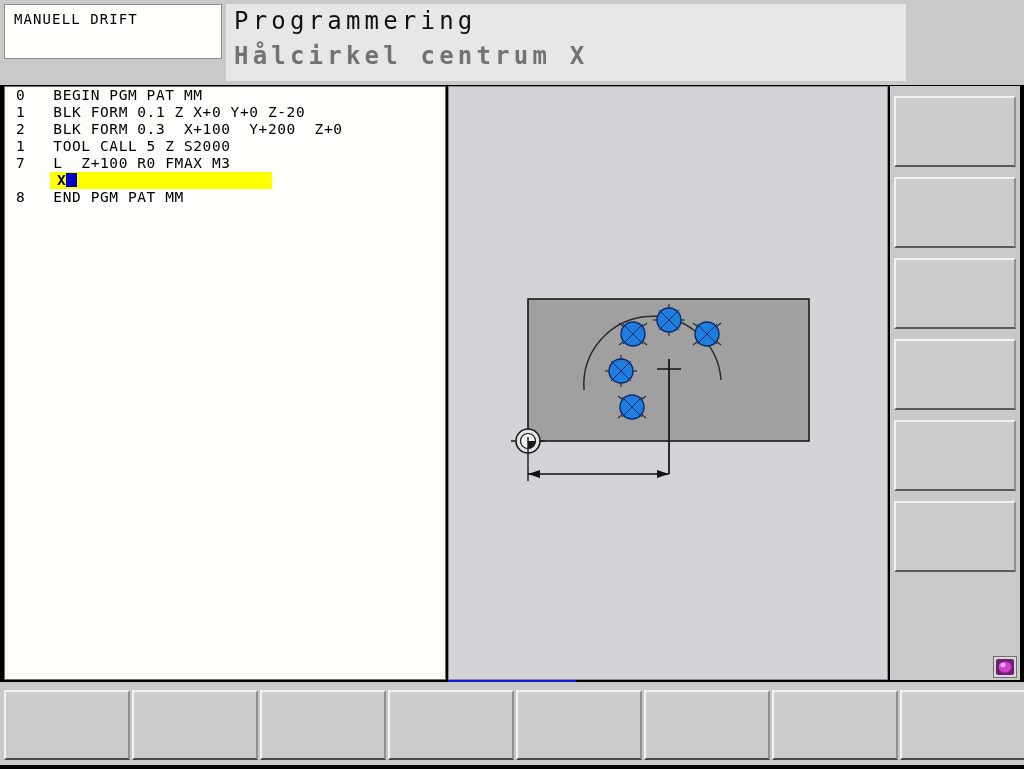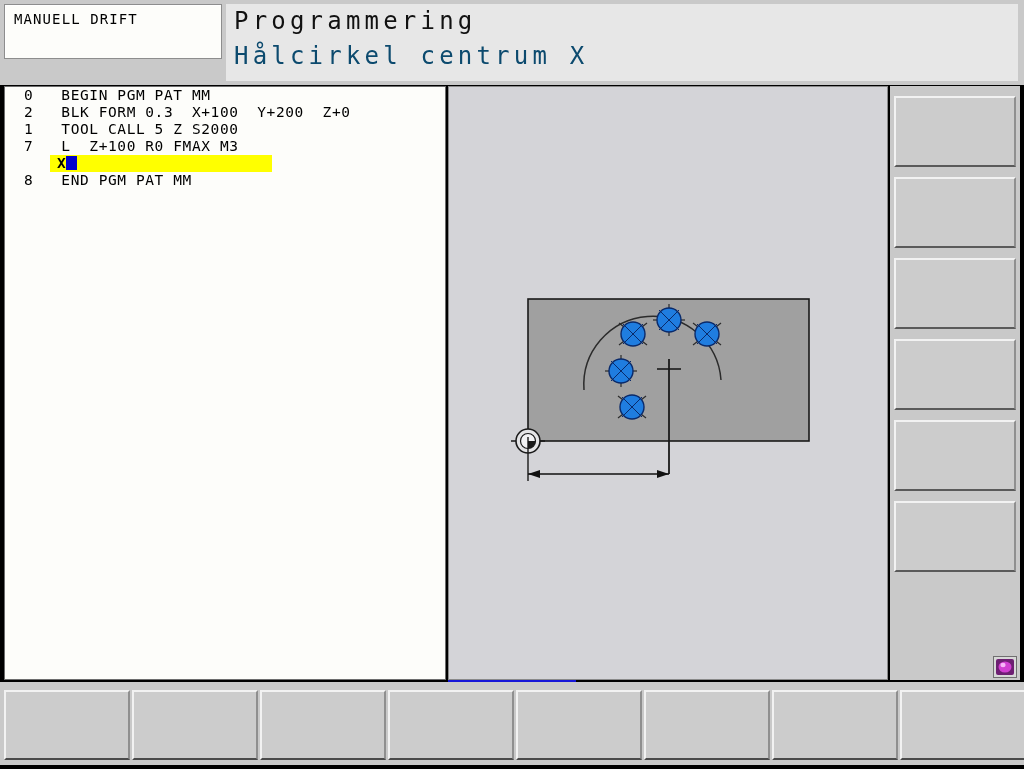--- a/index.html
+++ b/index.html
@@ -43,41 +43,42 @@
     left: 9px; top: 6px;
     font-size: 14px;
     letter-spacing: 1.1px;
     color: #000000;
     white-space: nowrap;
     font-family: "DejaVu Sans Mono", monospace;
   }
   #title-box {
     position: absolute;
     left: 226px; top: 4px;
-    width: 792px; height: 77px;
+    width: 680px; height: 77px;
     background: #e7e7e7;
     box-sizing: border-box;
   }
   #title-main {
     position: absolute;
     left: 8px; top: 3px;
     font-size: 24px;
     letter-spacing: 4.2px;
     color: #111111;
     white-space: nowrap;
     font-family: "DejaVu Sans Mono", monospace;
   }
   #title-sub {
     position: absolute;
     left: 8px; top: 38px;
     font-size: 24px;
     letter-spacing: 4.2px;
-    color: #0c4a6e;
+    color: #737373;
     white-space: nowrap;
     font-family: "DejaVu Sans Mono", monospace;
+    font-weight: bold;
   }
 
   
   #program-panel {
     position: absolute;
     left: 4px; top: 86px;
     width: 442px; height: 594px;
     background: #fdfdfa;
     border: 1px solid #6d6d6d;
     box-sizing: border-box;
@@ -85,21 +86,21 @@
   }
   .pgm-line {
     position: relative;
     height: 17px;
     line-height: 17px;
     font-size: 14.5px;
     letter-spacing: 0.6px;
     color: #000000;
     white-space: pre;
     font-family: "DejaVu Sans Mono", monospace;
-    padding-left: 19px;
+    padding-left: 11px;
   }
   .pgm-line.selected {
     background: #0000cc;
     color: #ffffff;
     width: 430px;
   }
   .pgm-edit {
     position: relative;
     height: 17px;
     line-height: 17px;
@@ -214,20 +215,21 @@
       <div id="mode-label">MANUELL DRIFT</div>
     </div>
     <div id="title-box">
       <div id="title-main">Programmering</div>
       <div id="title-sub">Hålcirkel centrum X</div>
     </div>
   </div>
 
   <div id="program-panel">
     <div class="pgm-line">0   BEGIN PGM PAT MM</div>
+    <div class="pgm-line">1   BLK FORM 0.1 Z X+0 Y+0 Z-20</div>
     <div class="pgm-line">2   BLK FORM 0.3  X+100  Y+200  Z+0</div>
     <div class="pgm-line">1   TOOL CALL 5 Z S2000</div>
     <div class="pgm-line">7   L  Z+100 R0 FMAX M3</div>
 
     <div class="pgm-edit"><span class="yellowfield"><span>X</span><span class="cursor"></span></span></div>
 
     <div class="pgm-line">8   END PGM PAT MM</div>
   </div>
 
   <div id="graphic-panel">

